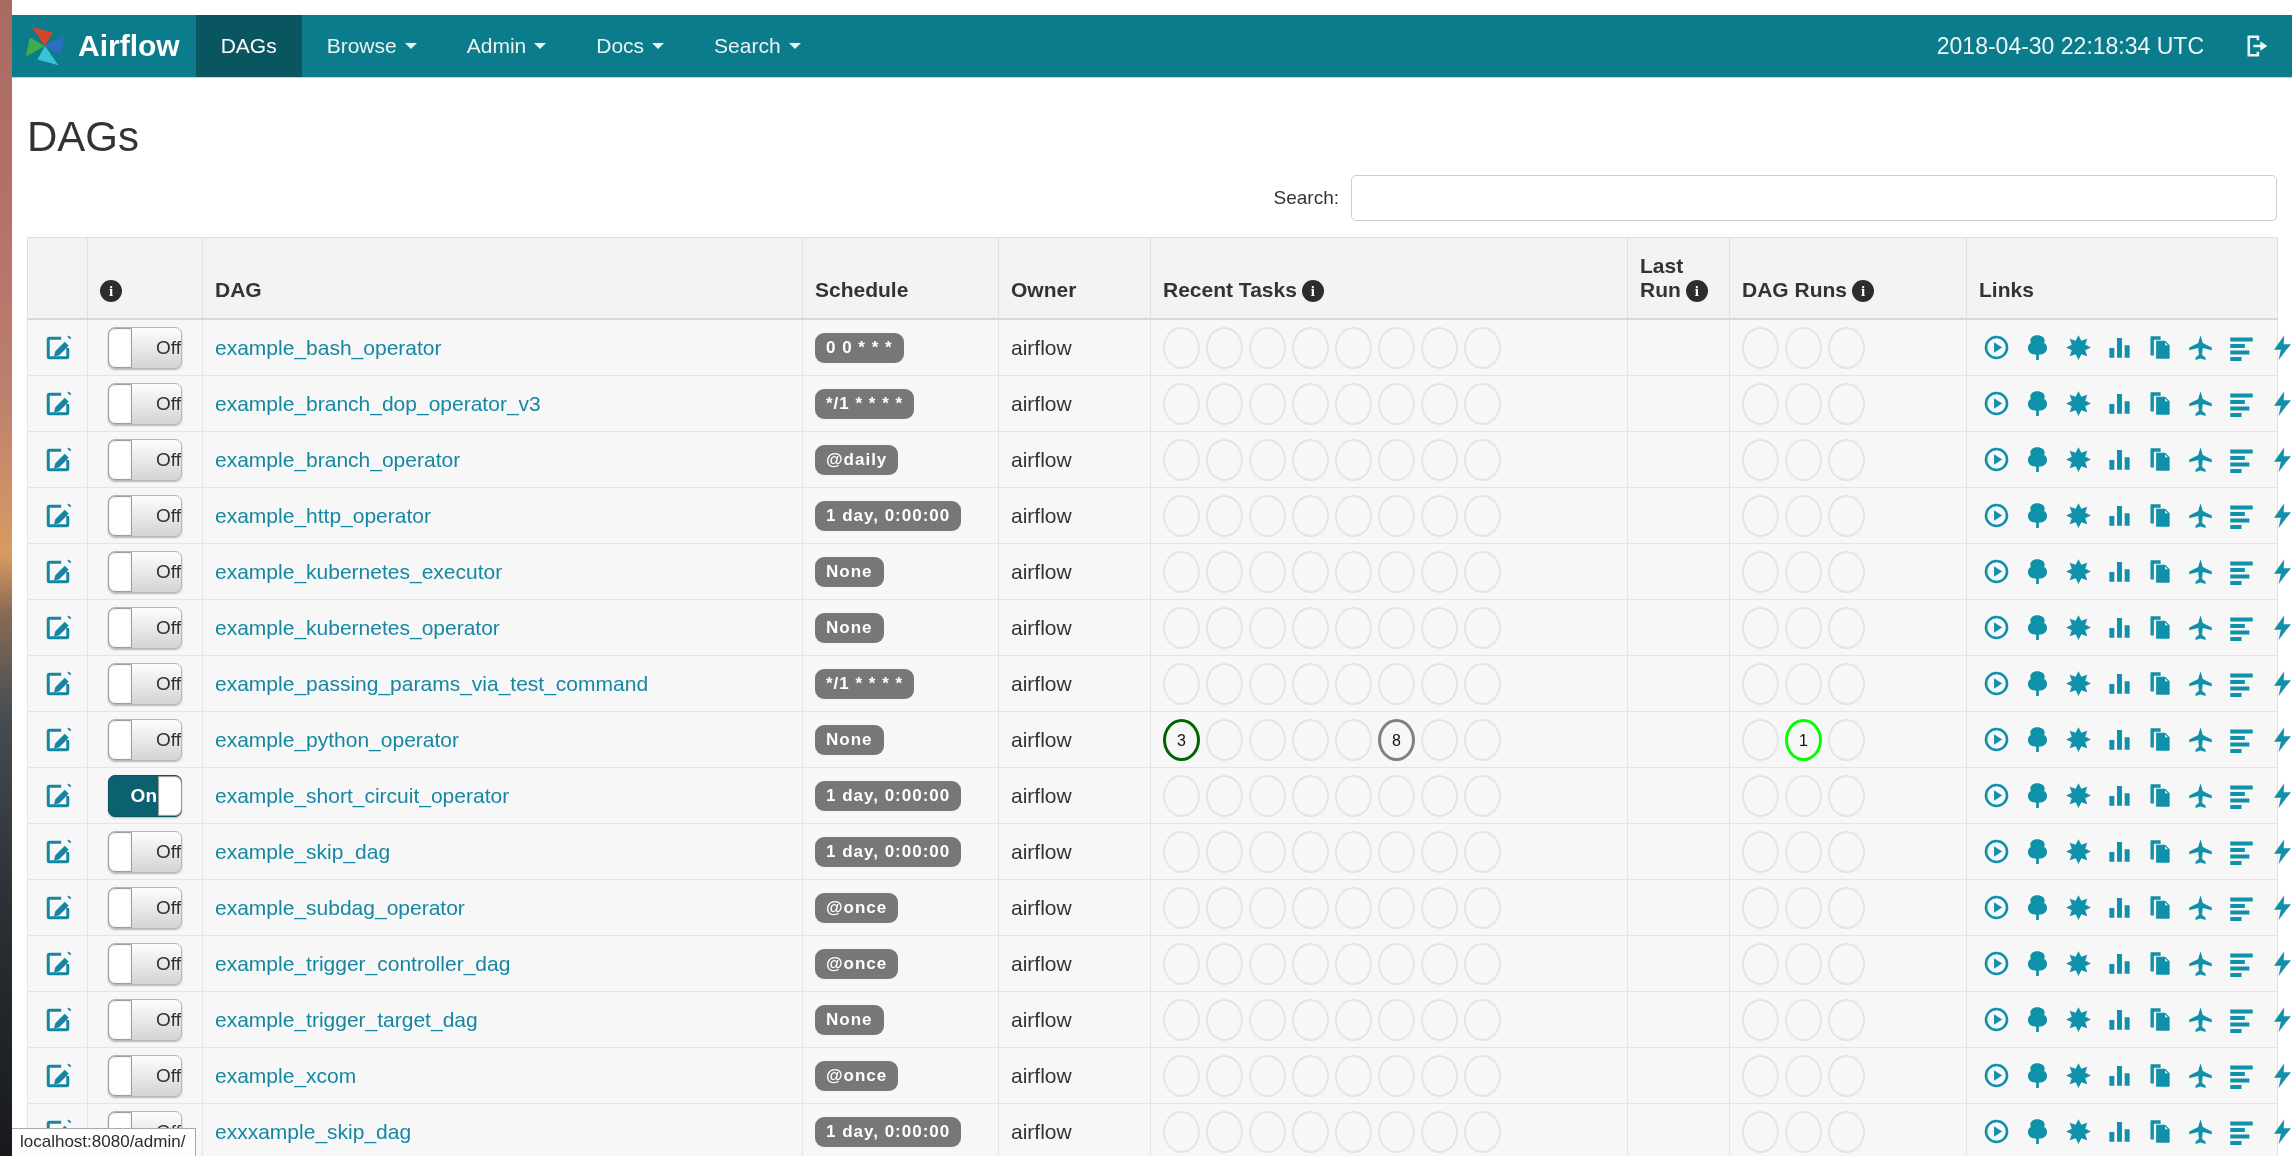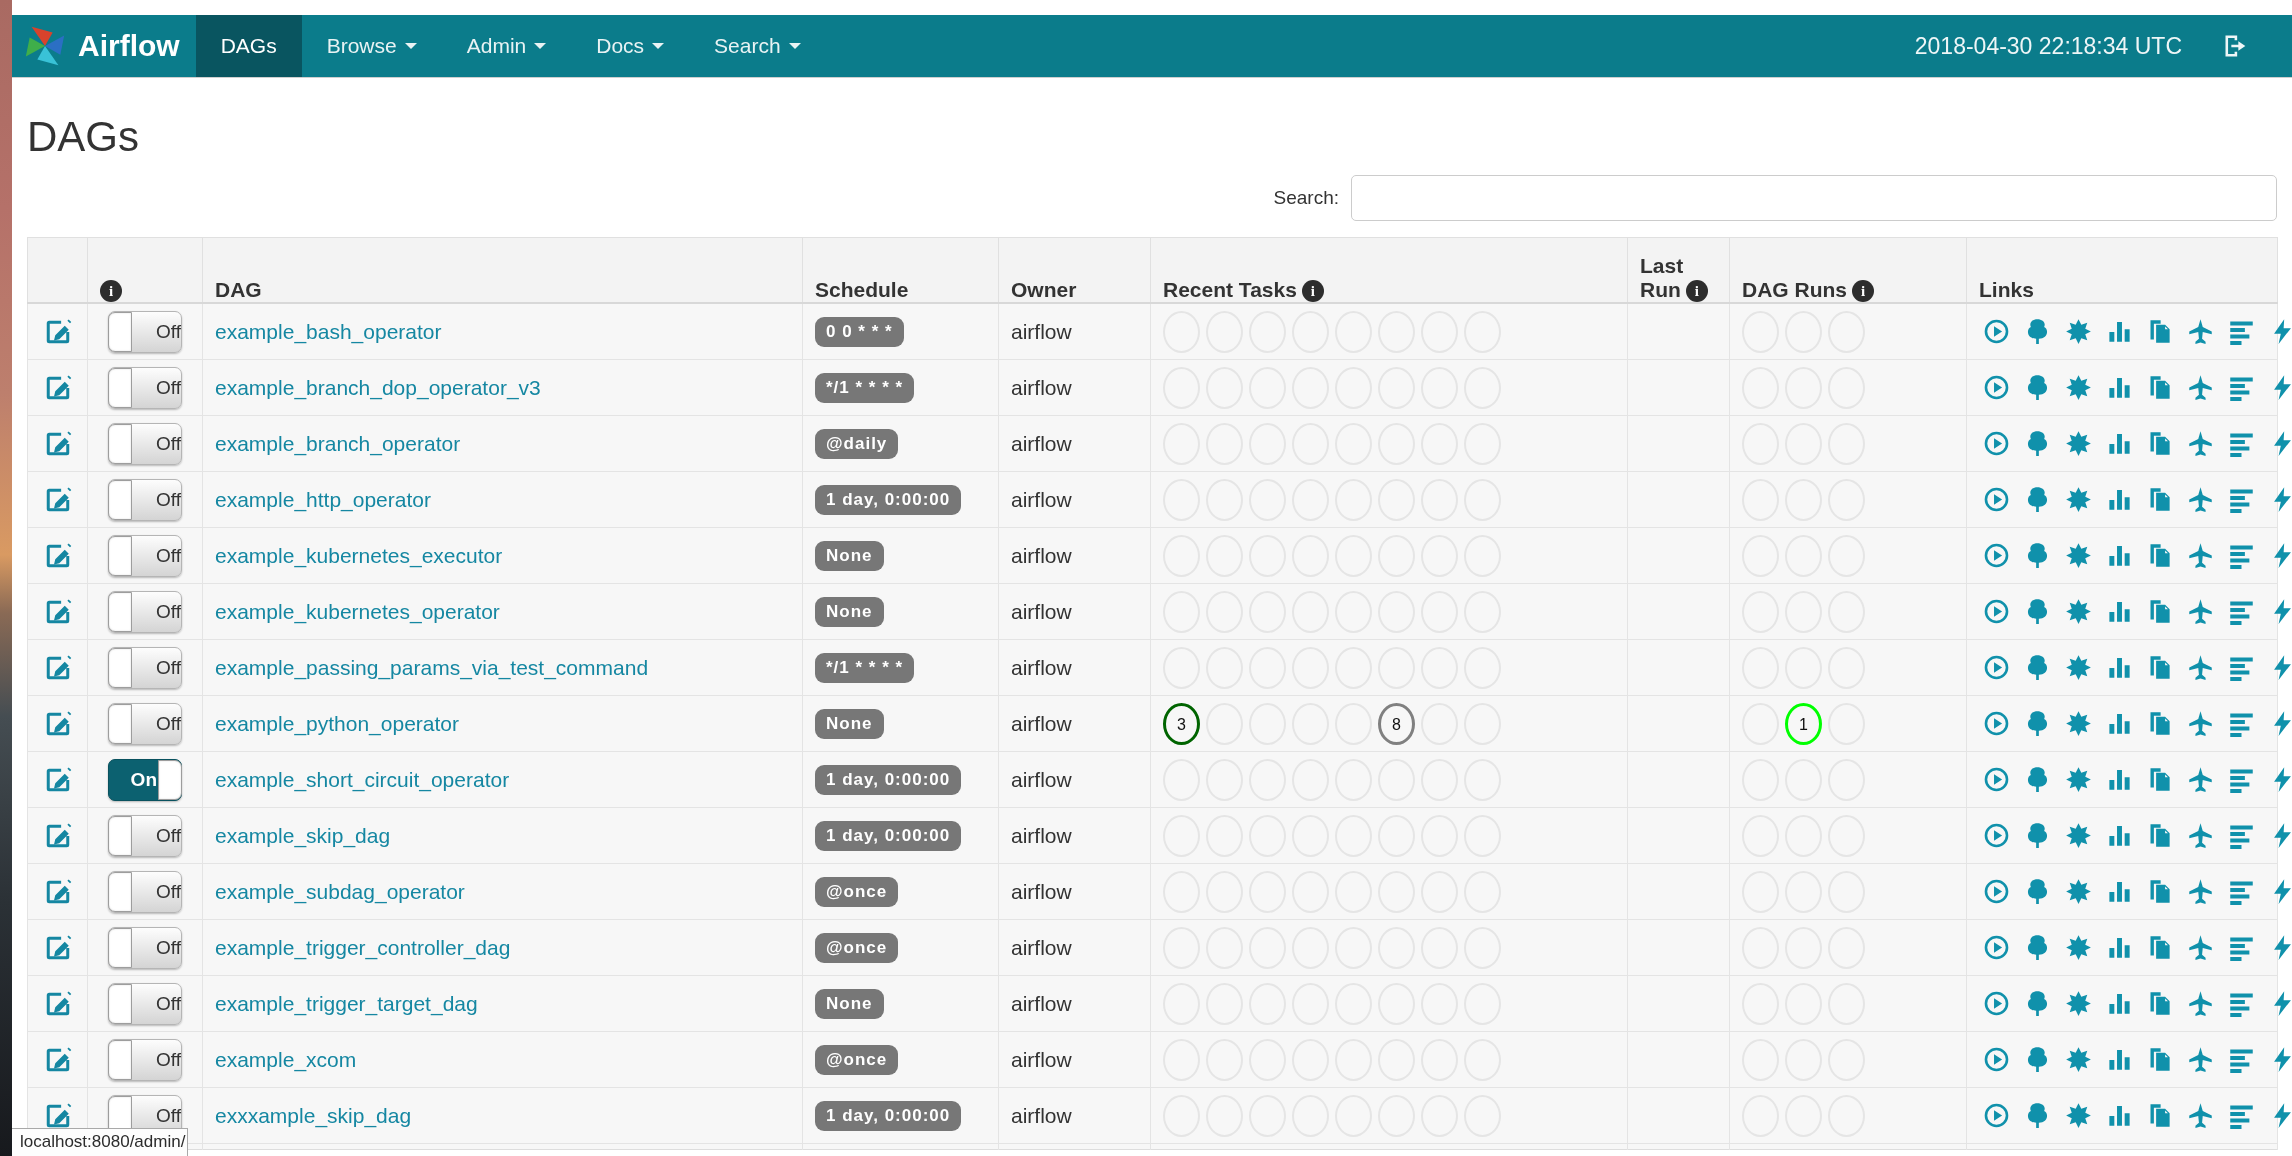--- a/index.html
+++ b/index.html
@@ -20,40 +20,40 @@
          color:#fff;font-size:30px;font-weight:bold;cursor:pointer;}
   .brand svg{width:46px;height:46px;}
   .nav{display:flex;list-style:none;margin:0;padding:0;}
   .nav a{display:flex;align-items:center;height:62px;padding:0 25px;
          color:#e9f3f4;font-size:21px;text-decoration:none;cursor:pointer;}
   .nav a.active{background:#095560;color:#fff;}
   .caret{display:inline-block;width:0;height:0;margin-left:8px;
          border-left:6px solid transparent;border-right:6px solid transparent;
          border-top:6px solid #e9f3f4;}
   .nav-right{margin-left:auto;display:flex;align-items:center;gap:40px;
-             padding-right:42px;color:#eef6f7;font-size:23px;}
+             padding-right:20px;color:#eef6f7;font-size:23px;}
   .logout-btn{display:flex;align-items:center;cursor:pointer;}
   .logout-btn svg{width:28px;height:28px;fill:#eef6f7;}
 
   
   .content{padding:0 15px;}
   h2.page-title{margin:36px 0 14px 0;font-size:42px;font-weight:500;color:#333;}
 
   .search-row{display:flex;justify-content:flex-end;align-items:center;
               gap:12px;margin:14px 0 16px 0;}
   .search-row label{font-weight:normal;font-size:19px;}
   .search-row input{width:926px;height:46px;border:1px solid #ccc;border-radius:5px;
               font-size:20px;padding:0 12px;outline:none;box-sizing:border-box;}
 
   
   table.dags{width:2250px;border-collapse:collapse;table-layout:fixed;
              border:1px solid #ddd;background:#f7f7f7;}
   table.dags th{background:#f3f3f3;border:1px solid #e0e0e0;border-bottom:2px solid #d8d8d8;
              font-size:21px;text-align:left;vertical-align:bottom;
-             padding:12px 12px 0 12px;height:52px;color:#333;}
+             padding:12px 12px 16px 12px;height:52px;color:#333;}
   table.dags td{border:1px solid #e4e4e4;height:55px;padding:0 12px;
              vertical-align:middle;font-size:21px;color:#333;background:#f7f7f7;}
   th.c-center,td.c-center{text-align:center;}
   tr.partial td{height:5px;border-bottom:none;}
 
   .dag-link{color:#1587a2;text-decoration:none;cursor:pointer;text-align:center;}
 
   .badge{display:inline-block;background:#777;color:#fff;border-radius:9px;
          padding:5px 11px;font-size:17px;font-weight:bold;letter-spacing:1px;
          white-space:nowrap;}
@@ -92,21 +92,21 @@
   .circle.filled{border-width:3px;cursor:pointer;}
 
   
   .links-cell{text-align:center;white-space:nowrap;}
   .links-cell svg{width:27px;height:27px;fill:#1091ab;margin:0 4px;
                   vertical-align:middle;cursor:pointer;}
 
   
   .status-bar{position:absolute;left:12px;bottom:0;z-index:10;background:#fdfdfd;
      border:1px solid #a9a9a9;border-bottom:none;border-left:none;
-     padding:3px 2px 4px 8px;font-size:17px;color:#2c2c2c;}
+     padding:3px 10px 4px 8px;font-size:17px;color:#2c2c2c;}
 </style>
 </head>
 <body>
 
 <svg width="0" height="0" style="position:absolute" aria-hidden="true">
   <defs>
     <symbol id="i-pinwheel" viewBox="0 0 48 48">
       <path d="M24 24 L10 4 L32 10 Z" fill="#d8432c"></path>
       <path d="M24 24 L44 13 L40 33 Z" fill="#2b6fc4"></path>
       <path d="M24 24 L38 44 L16 38 Z" fill="#39c2d7"></path>

